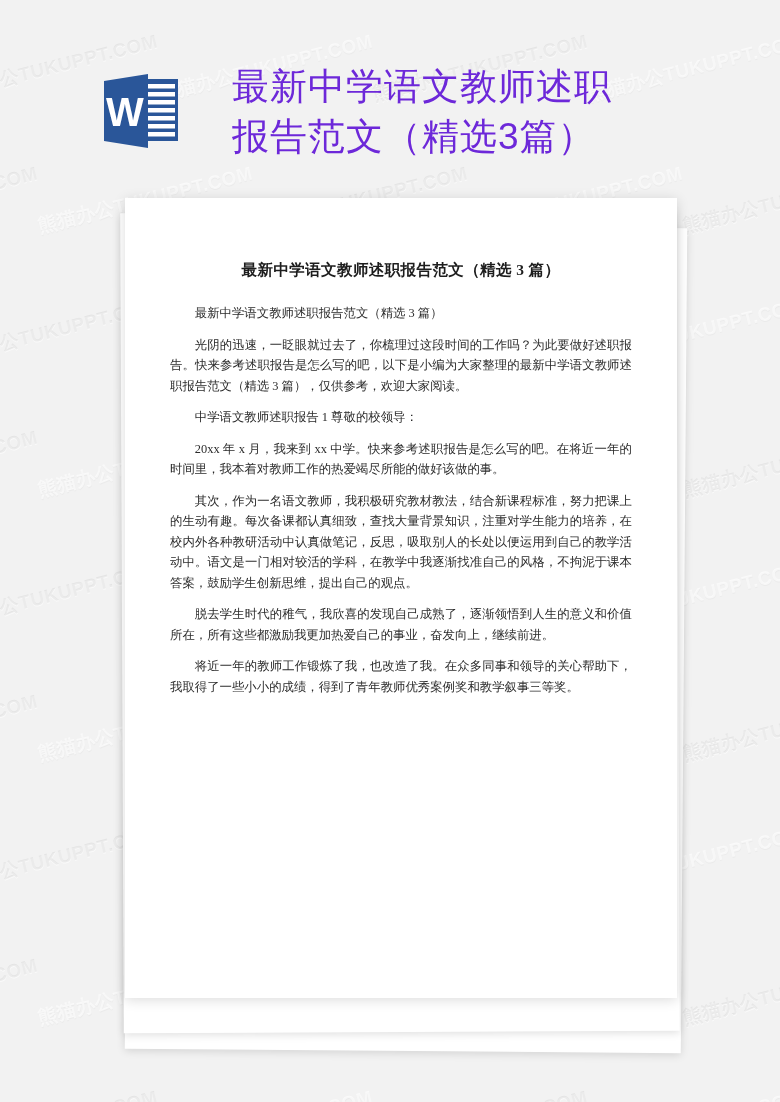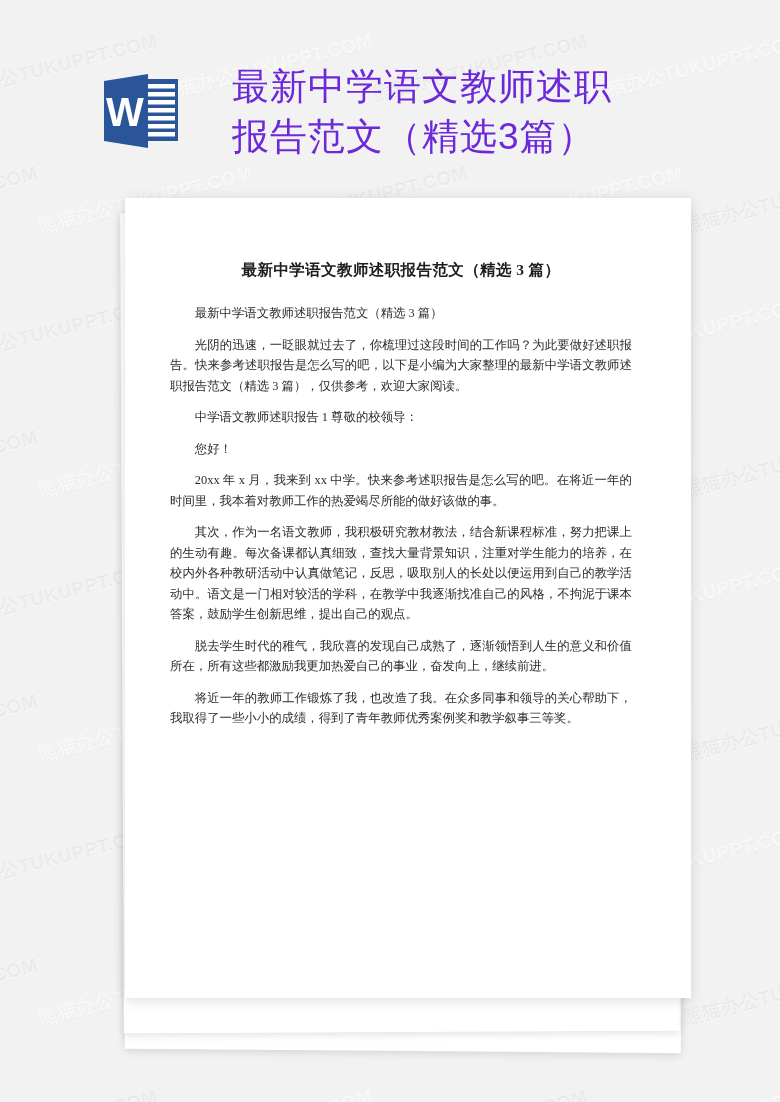--- a/index.html
+++ b/index.html
@@ -93,21 +93,20 @@
     height: 820px;
     box-shadow: 0 2px 9px rgba(0,0,0,0.13);
     transform: rotate(-0.25deg);
   }
   .sheet-front {
     left: 125px;
     top: 18px;
     width: 552px;
     height: 800px;
     box-shadow: 0 2px 12px rgba(0,0,0,0.14);
-    padding-left: 14px;
   }
 
   
   .doc {
     position: absolute;
     left: 45px;
     top: 62px;
     width: 462px;
     color: #2e2e2e;
   }
@@ -137,21 +136,20 @@
 <div class="page-stack">
   <div class="sheet sheet-back2"></div>
   <div class="sheet sheet-back1"></div>
   <div class="sheet sheet-front">
 
     <div class="doc">
       <div class="doc-title">最新中学语文教师述职报告范文（精选 3 篇）</div>
       <p>最新中学语文教师述职报告范文（精选 3 篇）</p>
       <p>光阴的迅速，一眨眼就过去了，你梳理过这段时间的工作吗？为此要做好述职报告。快来参考述职报告是怎么写的吧，以下是小编为大家整理的最新中学语文教师述职报告范文（精选 3 篇），仅供参考，欢迎大家阅读。</p>
       <p>中学语文教师述职报告 1 尊敬的校领导：</p>
-      <p>您好！</p>
       <p>20xx 年 x 月，我来到 xx 中学。快来参考述职报告是怎么写的吧。在将近一年的时间里，我本着对教师工作的热爱竭尽所能的做好该做的事。</p>
       <p>其次，作为一名语文教师，我积极研究教材教法，结合新课程标准，努力把课上的生动有趣。每次备课都认真细致，查找大量背景知识，注重对学生能力的培养，在校内外各种教研活动中认真做笔记，反思，吸取别人的长处以便运用到自己的教学活动中。语文是一门相对较活的学科，在教学中我逐渐找准自己的风格，不拘泥于课本答案，鼓励学生创新思维，提出自己的观点。</p>
       <p>脱去学生时代的稚气，我欣喜的发现自己成熟了，逐渐领悟到人生的意义和价值所在，所有这些都激励我更加热爱自己的事业，奋发向上，继续前进。</p>
       <p>将近一年的教师工作锻炼了我，也改造了我。在众多同事和领导的关心帮助下，我取得了一些小小的成绩，得到了青年教师优秀案例奖和教学叙事三等奖。</p>
     </div>
 
   </div>
 </div>
 
 <div class="header">

